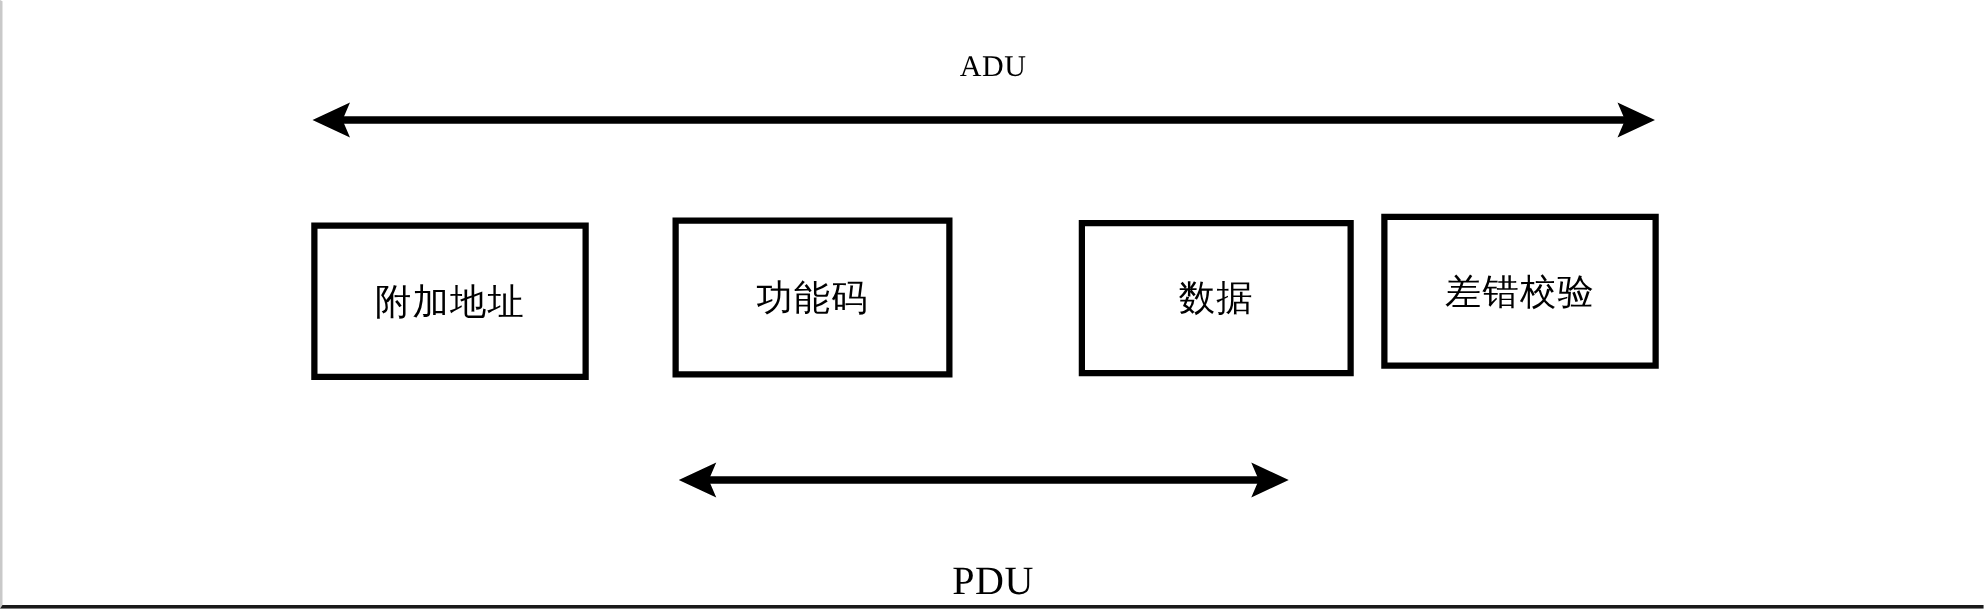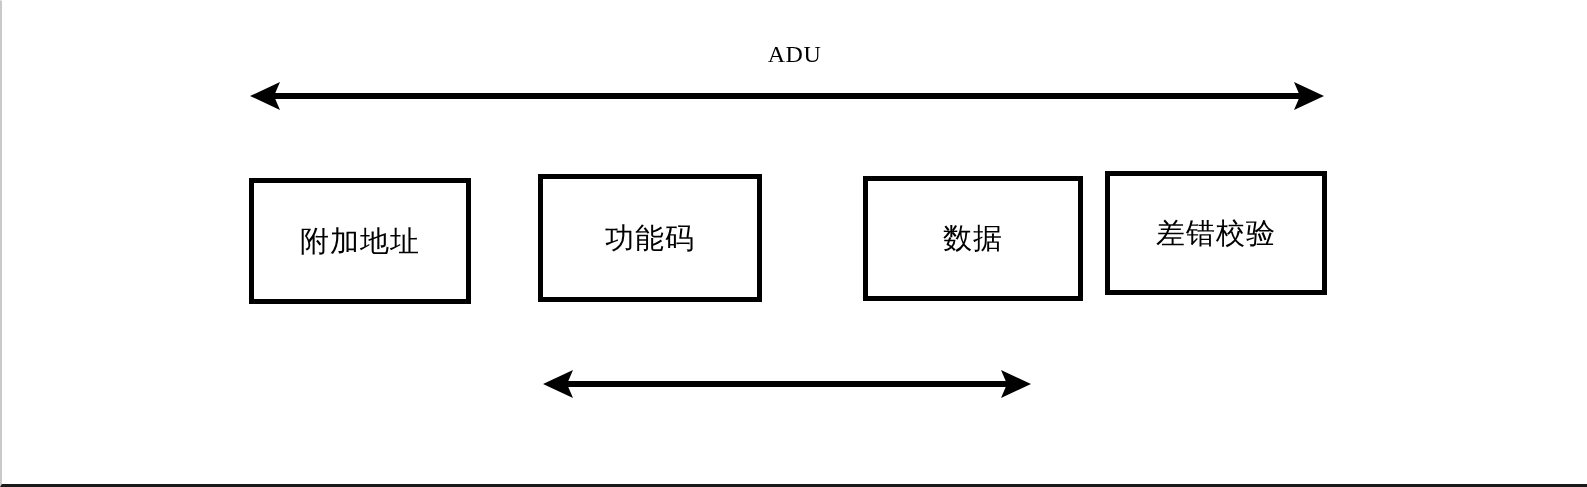--- a/index.html
+++ b/index.html
@@ -110,14 +110,15 @@
   <div class="field-box" id="field-box-3">
     <span class="field-box-label">差错校验</span>
   </div>
 
   <svg class="span-arrow" id="pdu-arrow" viewBox="0 0 500 38" preserveAspectRatio="none">
     <line x1="20" y1="19" x2="480" y2="19" stroke="#000000" stroke-width="6"></line>
     <polygon points="6,19 36,5 30,19 36,33" fill="#000000"></polygon>
     <polygon points="494,19 464,5 470,19 464,33" fill="#000000"></polygon>
   </svg>
 
+  <div class="label-text" id="pdu-label">PDU</div>
 
 </div>
 
 </body></html>

